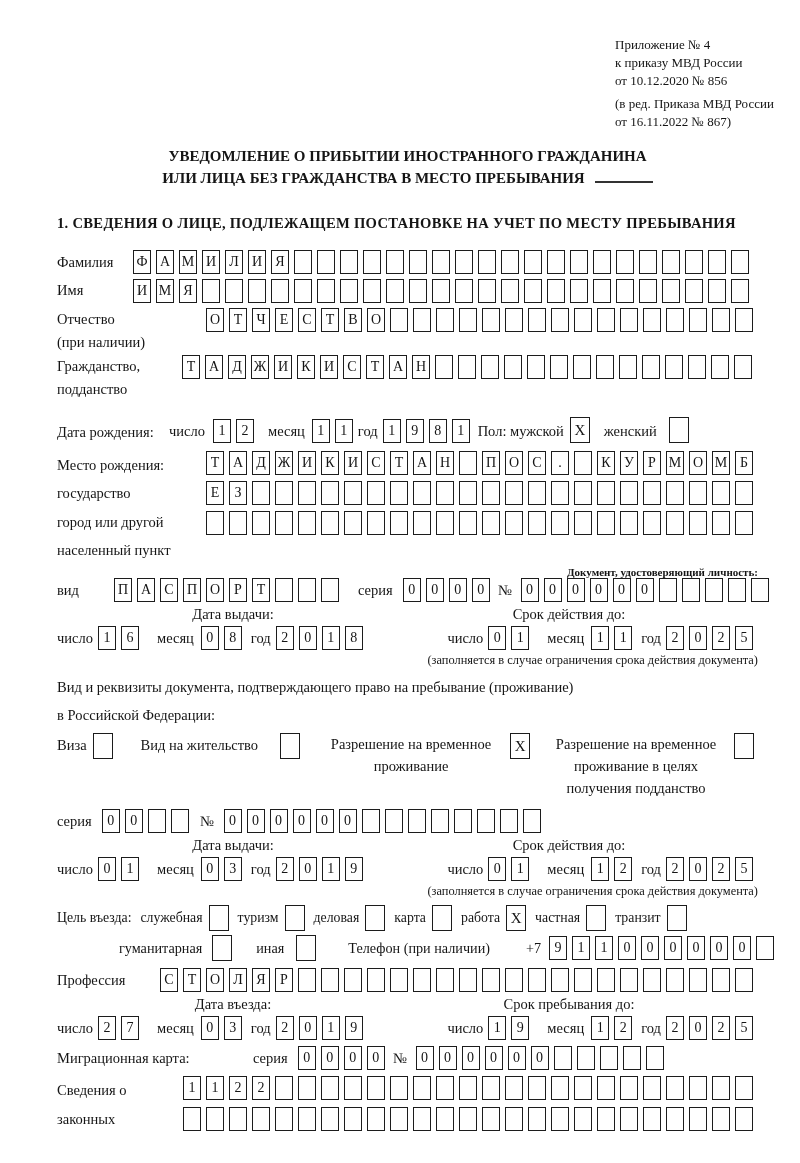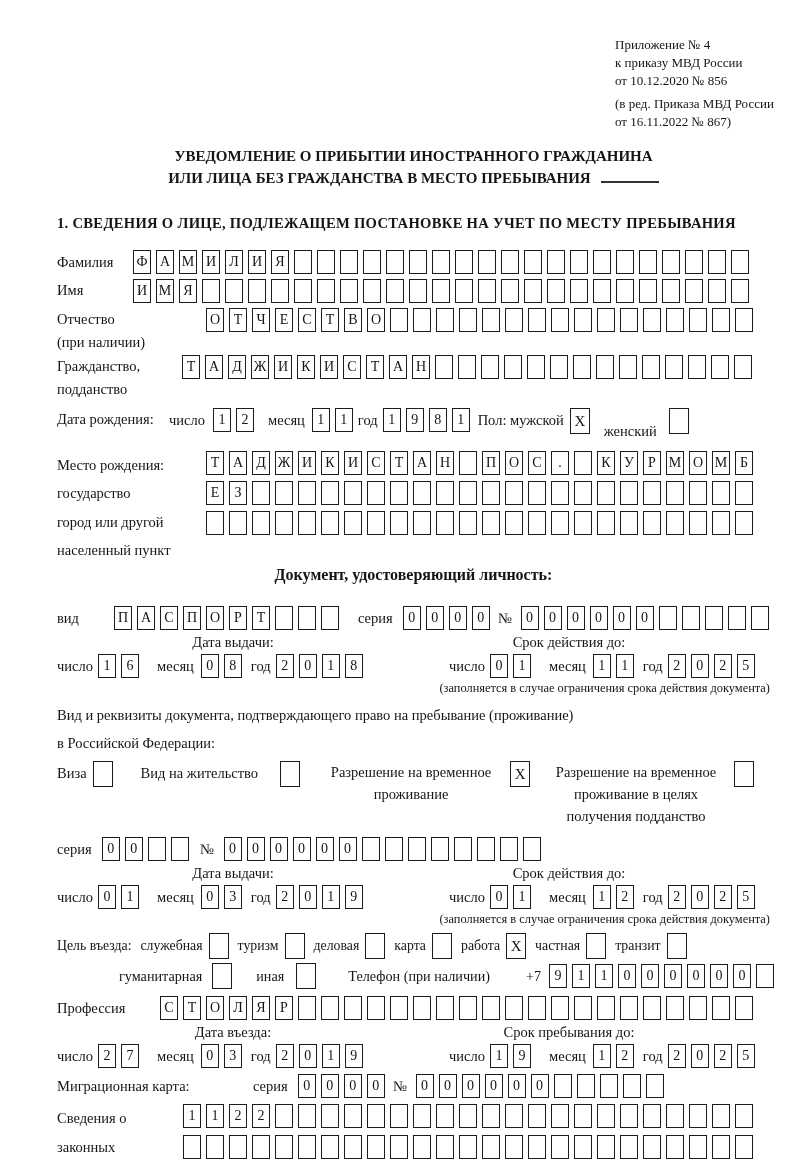--- a/index.html
+++ b/index.html
@@ -1,17 +1,17 @@
 <!DOCTYPE html>
 <html><head>
 <meta charset="utf-8">
 <style>
   html,body { margin:0; padding:0; background:#ffffff; }
   body { width:800px; height:1163px; font-family:"Liberation Serif","DejaVu Serif",serif; color:#151515; }
-  .page { box-sizing:border-box; width:800px; height:1163px; padding:36px 30px 10px 57px; }
+  .page { box-sizing:border-box; width:800px; height:1163px; padding:36px 42px 10px 57px; }
 
   
   .hdr { margin-left:558px; width:210px; font-size:13px; line-height:1.38; }
   .hdr .gap { margin-top:5px; }
   .forma { text-align:right; font-weight:bold; font-size:15px; margin-top:16px; letter-spacing:0.5px; }
 
   
   .title { text-align:center; font-weight:bold; font-size:15px; line-height:1.45; margin-top:15px; }
   .u-line { display:inline-block; width:58px; border-bottom:2px solid #333; height:14px; margin-left:10px; }
 
@@ -23,21 +23,21 @@
           margin-right:5px; display:inline-flex; align-items:center; justify-content:center;
           font-size:14px; background:#fff; }
   .chk  { box-sizing:border-box; flex:none; width:20px; height:26px; border:1.6px solid #1c1c1c;
           display:inline-flex; align-items:center; justify-content:center; font-size:15px; background:#fff; }
 
   .brow { display:flex; align-items:flex-start; margin-bottom:5px; font-size:14.5px; }
   .brow .lbl { flex:none; line-height:1.55; }
   .sublbl { flex:none; line-height:24px; }
   .first-rows { margin-top:18px;align-items:center; }
 
-  .doc-heading { text-align:center; font-weight:bold; font-size:16px; margin:2px 0 22px; }
+  .doc-heading { text-align:right; font-weight:bold; font-size:11px; margin:2px 0 0; }
 
   .dates-hdr { display:flex; font-size:14.5px; margin:4px 0 3px; }
   .dh-left { width:352px; text-align:center; }
   .dh-right { width:320px; text-align:center; }
   .dates-row { display:flex; align-items:center; font-size:14.5px; }
   .dgroup { display:flex; align-items:center; }
   .dgroup .dl { margin-right:5px; }
   .dgroup .dm { margin-left:13px; margin-right:7px; }
   .dgroup .dy { margin-left:4px; margin-right:5px; }
   .limit-note { text-align:right; font-size:12.4px; margin:3px 0 6px; }
@@ -197,21 +197,21 @@
         <span class="cbox"></span>
         <span class="cbox"></span>
         <span class="cbox"></span>
         <span class="cbox"></span>
         <span class="cbox"></span>
         <span class="cbox"></span>
         <span class="cbox"></span>
       </span>
   </div>
 
-  <div class="brow mb8" style="align-items:flex-start">
+  <div class="brow mb8" style="align-items:flex-end">
     <span class="lbl" style="width:112px">Дата рождения:</span>
     <span class="sublbl" style="margin-right:8px">число</span>
     <span class="boxes">
         <span class="cbox">1</span>
         <span class="cbox">2</span>
       </span>
     <span class="sublbl" style="margin:0 7px 0 9px">месяц</span>
     <span class="boxes">
         <span class="cbox">1</span>
         <span class="cbox">1</span>

